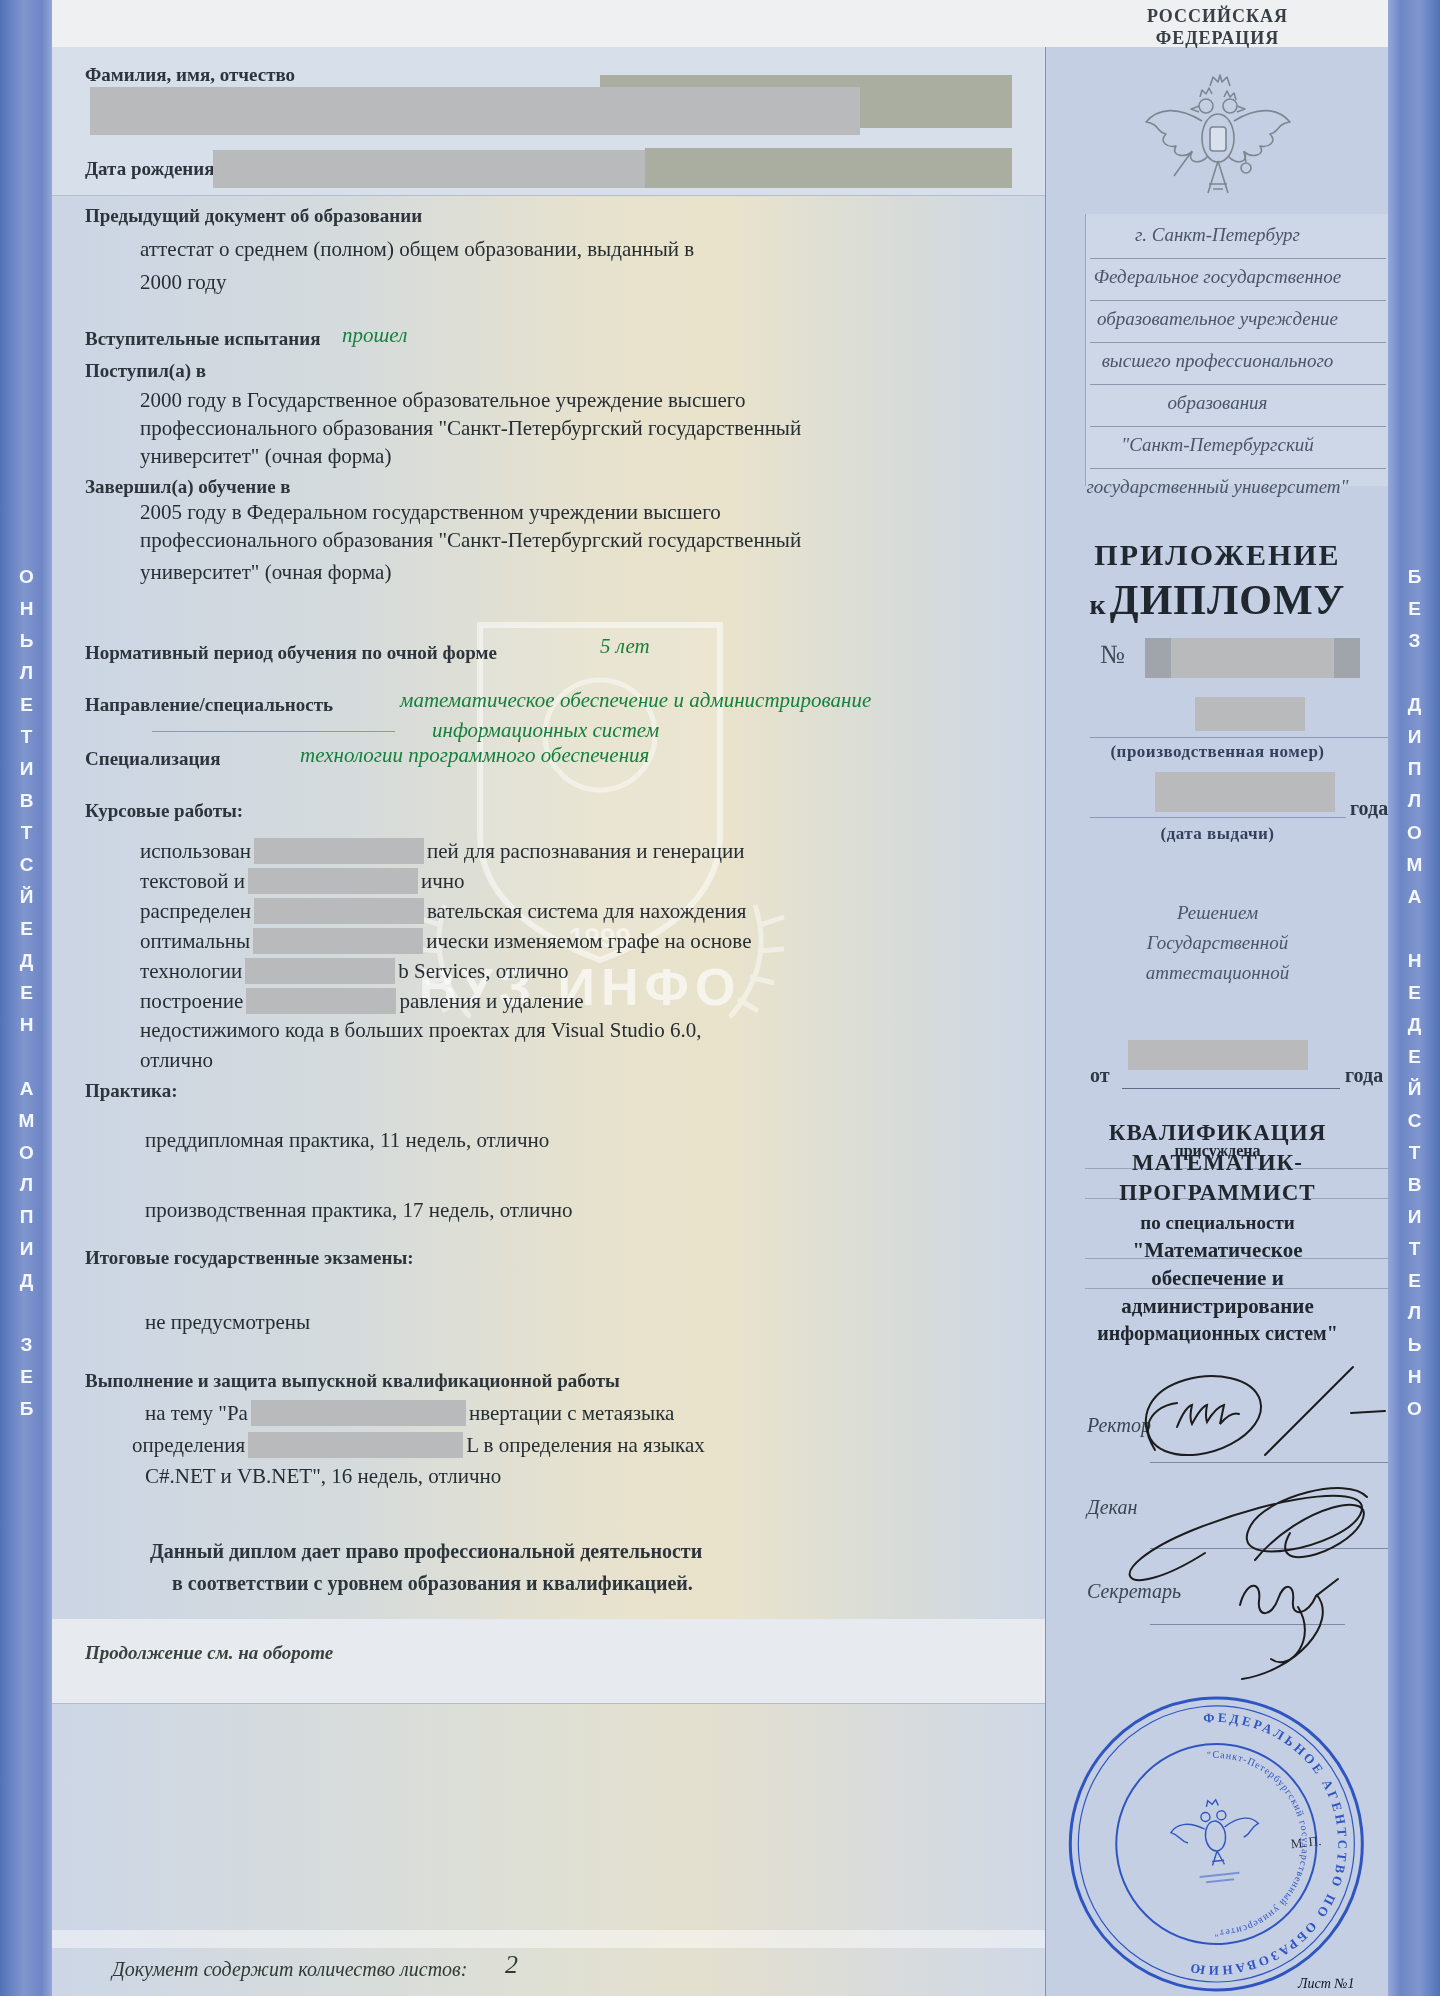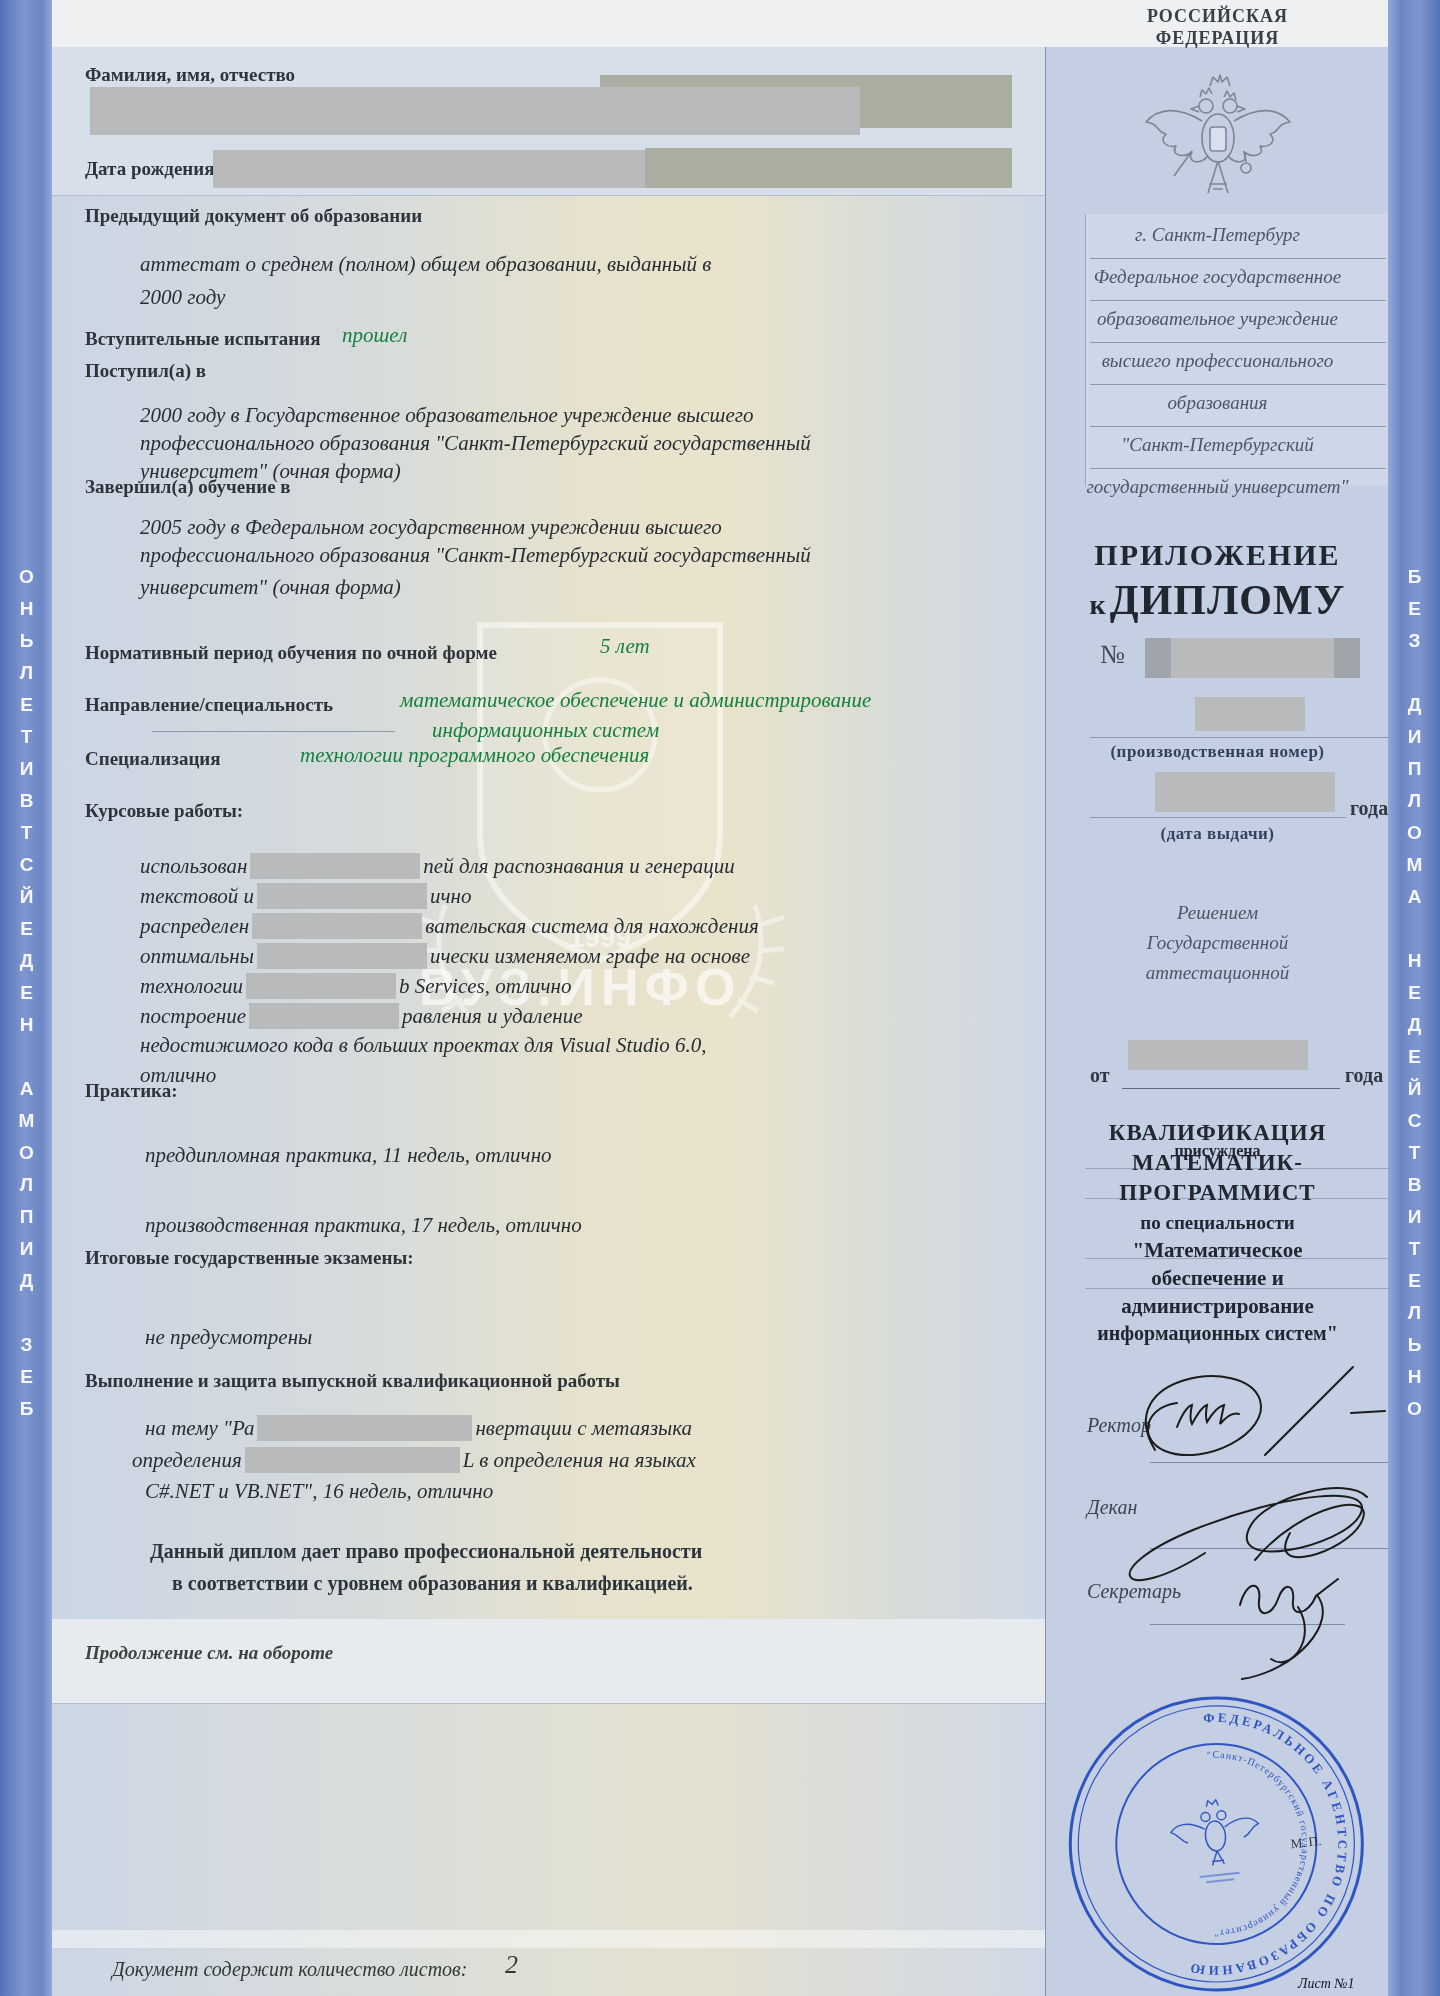--- a/index.html
+++ b/index.html
@@ -22,21 +22,21 @@
   .right-col{left:1045px;top:47px;width:345px;height:1949px;background:#c4cfe3;border-left:1.5px solid #8592ac;}
   .vband{top:0;height:1996px;width:52px;z-index:8;display:flex;align-items:center;justify-content:center;}
   .vband-l{left:0;background:linear-gradient(90deg,#5272b7,#8096cf 45%,#6d86c4 80%,#93a7da);}
   .vband-r{left:1388px;background:linear-gradient(90deg,#93a7da,#6d86c4 25%,#8096cf 60%,#5272b7);}
   .vband span{writing-mode:vertical-rl;text-orientation:upright;
       font-family:"Liberation Sans",sans-serif;font-weight:bold;font-size:19px;
       letter-spacing:11px;color:#f4f7fb;}
   
   .lbl{font-weight:bold;font-size:19px;color:#2d343b;white-space:nowrap;z-index:3;}
   .it {font-style:italic;font-size:21px;color:#15803d;white-space:nowrap;z-index:3;}
-  .line{position:absolute;left:140px;font-style:italic;font-size:21px;color:#262d33;white-space:nowrap;z-index:3;margin-top:15px;}
+  .line{position:absolute;left:140px;font-size:21px;color:#262d33;white-space:nowrap;z-index:3;}
   .redact{display:inline-block;background:#b9babb;height:26px;vertical-align:-6px;margin:0 3px;}
   .w170{width:170px}.w150{width:150px}.w215{width:215px}
   .box{background:#b9babb;z-index:4;}
   .olive{background:#a5a998;z-index:2;opacity:.9;}
   .hr{height:1px;background:#8d99b2;z-index:2;}
   .rc{left:1045px;width:345px;text-align:center;z-index:3;}
   .rc-it{font-style:italic;font-size:19px;color:#4a5568;}
   .rc-b{font-weight:bold;color:#20272f;}
   .cap{font-weight:bold;font-size:17px;color:#33415c;letter-spacing:.5px;}
   .sig-lbl{font-style:italic;font-size:20px;color:#3c4652;z-index:3;}

